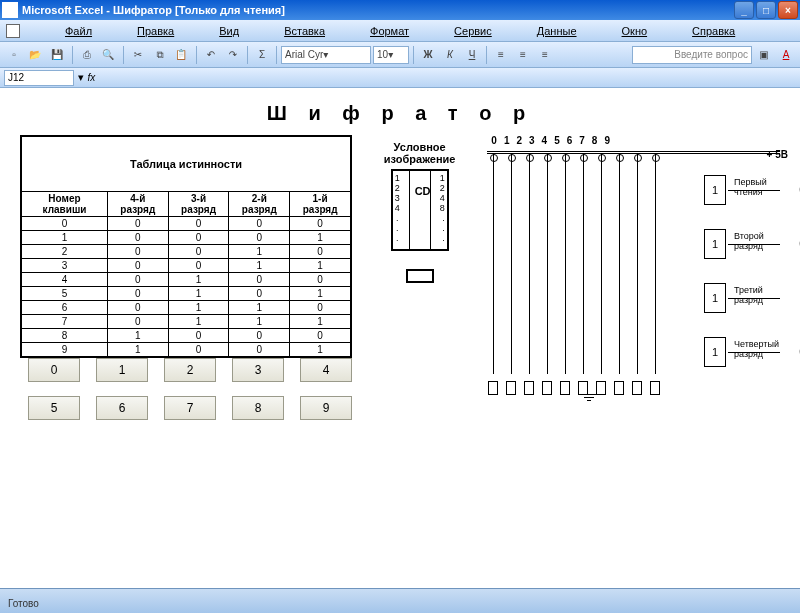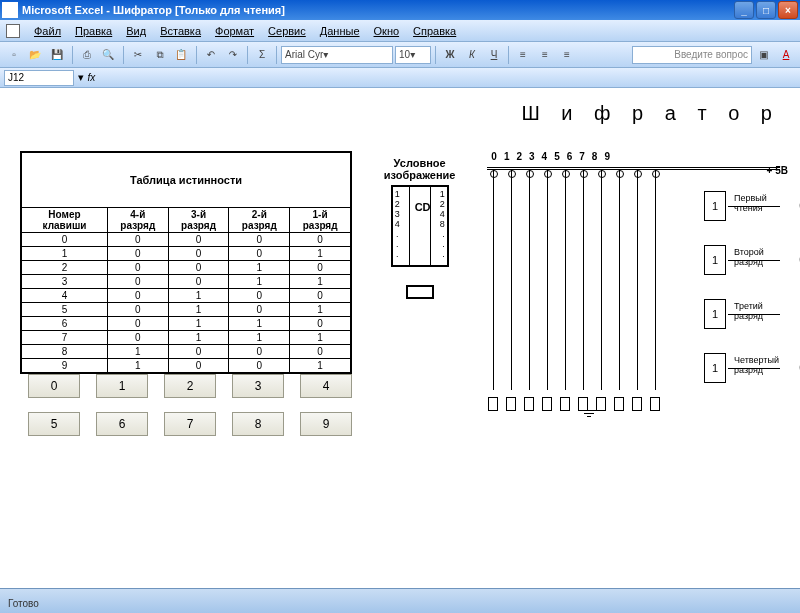--- a/index.html
+++ b/index.html
@@ -10,37 +10,37 @@
   .titlebar .icon { width: 16px; height: 16px; background: #fff; margin-right: 4px; display: inline-block; }
   .titlebar .title { flex: 1; font-weight: bold; font-size: 11px; }
   .winbtns { display: flex; gap: 2px; }
   .winbtn { width: 20px; height: 18px; background: linear-gradient(#6fa5e6,#3b7bd4); border: 1px solid #2a5fa8; border-radius: 3px; display: flex; align-items: center; justify-content: center; color: #fff; font-weight: bold; font-size: 10px; }
   .winbtn.close { background: linear-gradient(#e78b6e,#d04a20); border-color: #a63a17; }
   
   
   .menubar { background: linear-gradient(#e3efff,#b8d4f4); height: 22px; display: flex; align-items: center; padding: 0 6px; gap: 2px; border-bottom: 1px solid #8aaed4; }
   .menubar .mini { width: 14px; height: 14px; background: #fff; border: 1px solid #666; margin-right: 6px; }
   .menuitem { padding: 2px 6px; font-size: 11px; }
-  .menuitem u { text-decoration: underline; }
+  .menuitem u { text-decoration: underline; margin-left: 31px; }
   
   
   .toolbar { background: linear-gradient(#e3efff,#b8d4f4); height: 26px; display: flex; align-items: center; padding: 0 4px; gap: 2px; border-bottom: 1px solid #8aaed4; font-size: 10px; color: #444; }
   .tbtn { width: 20px; height: 20px; border: 1px solid transparent; display: flex; align-items: center; justify-content: center; border-radius: 2px; }
   .tsep { width: 1px; height: 18px; background: #8aaed4; margin: 0 2px; }
   .fontbox { border: 1px solid #8aaed4; background: #fff; height: 18px; padding: 0 3px; font-size: 10px; display: flex; align-items: center; }
   .qbox { margin-left: auto; width: 120px; justify-content: flex-end; }
   
   
   .fmlbar { background: linear-gradient(#e3efff,#b8d4f4); height: 20px; display: flex; align-items: center; padding: 0 4px; gap: 4px; border-bottom: 1px solid #8aaed4; }
   .cellref { background: #fff; border: 1px solid #8aaed4; width: 70px; height: 16px; padding: 0 3px; font-size: 10px; display: flex; align-items: center; }
   .fxicon { font-style: italic; font-size: 10px; }
   
   
   .doc { background: #fff; padding: 10px 20px 8px 20px; position: relative; height: 500px; }
-  .mtitle { text-align: right; font-size: 20px; font-weight: normal; letter-spacing: 8px; margin: 4px 0 26px; }
+  .mtitle { text-align: center; font-size: 20px; font-weight: bold; letter-spacing: 8px; margin: 4px 0 10px; }
   
   .grid { display: flex; gap: 14px; align-items: flex-start; }
   
   
   .truth { border: 2px solid #000; border-collapse: collapse; font-size: 10px; }
   .truth th, .truth td { border: 1px solid #000; padding: 1px 4px; text-align: center; }
   .truth thead th { font-weight: bold; }
   .truth .cap { font-size: 11px; padding: 21px; }
   
   
@@ -117,21 +117,21 @@
   <div class="tsep"></div>
   <div class="tbtn">✂</div>
   <div class="tbtn">⧉</div>
   <div class="tbtn">📋</div>
   <div class="tsep"></div>
   <div class="tbtn">↶</div>
   <div class="tbtn">↷</div>
   <div class="tsep"></div>
   <div class="tbtn">Σ</div>
   <div class="tsep"></div>
-  <div class="fontbox" style="width:112px"><span>Arial Cyr</span> ▾</div>
+  <div class="fontbox" style="width:90px"><span>Arial Cyr</span> ▾</div>
   <div class="fontbox" style="width:36px"><span>10</span> ▾</div>
   <div class="tsep"></div>
   <div class="tbtn">
       <b>Ж</b>
     </div>
   <div class="tbtn">
       <i>К</i>
     </div>
   <div class="tbtn">
       <u>Ч</u>

